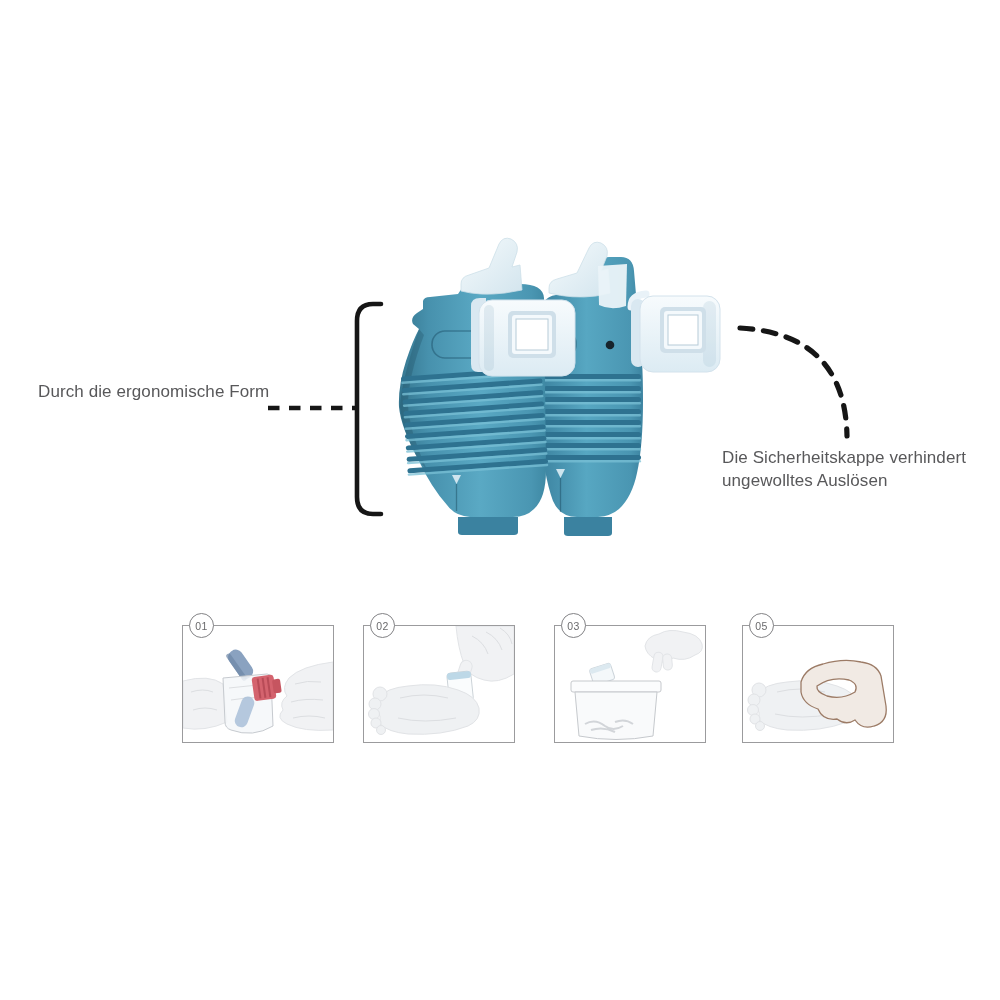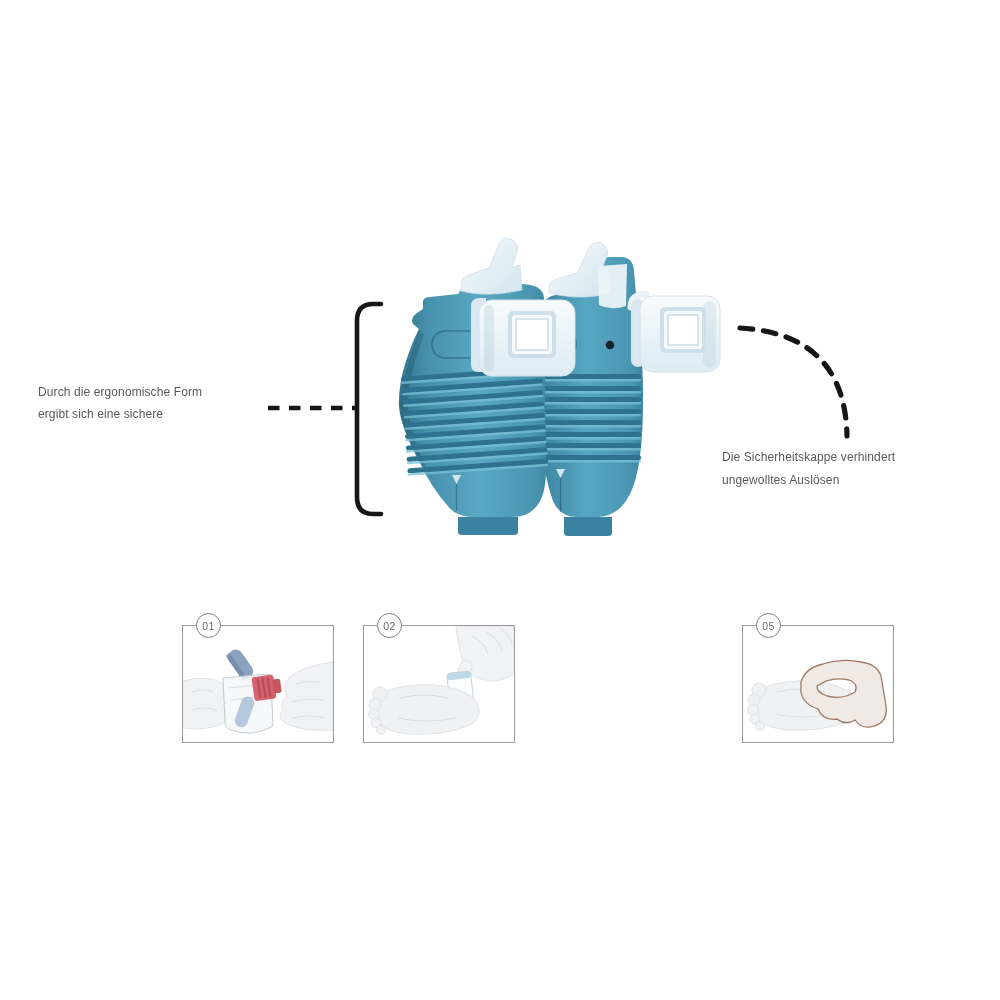--- a/index.html
+++ b/index.html
@@ -1,50 +1,49 @@
 <!DOCTYPE html>
 <html><head>
 <meta charset="utf-8">
 <style>
   html,body{margin:0;padding:0;background:#fff;}
   .canvas{
     position:relative;width:1000px;height:1000px;background:#fff;
     font-family:"Liberation Sans","DejaVu Sans",sans-serif;overflow:hidden;
   }
-  .annotation{position:absolute;color:#58585a;font-size:12px;line-height:22px;letter-spacing:.1px;}
+  .annotation{position:absolute;color:#58585a;font-size:17px;line-height:22px;letter-spacing:.1px;}
   .annotation.left{left:38px;top:381px;width:300px;}
   .annotation.right{left:722px;top:446px;width:280px;line-height:23px;}
   .hero-svg{position:absolute;left:0;top:0;}
   .steps{position:absolute;left:0;top:0;width:1000px;height:1000px;}
   .step{position:absolute;top:625px;width:152px;height:118px;border:1px solid #9b9b9d;background:#fff;box-sizing:border-box;}
   .step svg{position:absolute;left:0;top:0;}
   .badge{
     position:absolute;left:6px;top:-13px;width:25px;height:25px;border-radius:50%;
     background:#fff;border:1.4px solid #828285;box-sizing:border-box;
     display:flex;align-items:center;justify-content:center;
-    font-size:10.5px;color:#6a6a6c;letter-spacing:.5px;z-index:2;margin-left:7px;
+    font-size:10.5px;color:#6a6a6c;letter-spacing:.5px;z-index:2;
   }
   .dashline{stroke:#161616;stroke-width:4.6;stroke-dasharray:11.5 9.5;fill:none;}
   .brace{stroke:#161616;stroke-width:4.6;fill:none;stroke-linecap:round;}
   .dasharc{stroke:#161616;stroke-width:5.2;stroke-dasharray:12.5 11;fill:none;stroke-linecap:round;}
   .ribD{fill:#2e7290;}
   .ribL{fill:#7ac0d5;opacity:.75;}
   .pill{fill:none;stroke:rgba(22,70,92,.42);stroke-width:1.6;}
   .handFill{fill:#f1f2f4;stroke:#e2e4e7;stroke-width:1;}
   .footFill{fill:#eff1f3;stroke:#e1e3e6;stroke-width:1;}
   .faint{stroke:#dcdee1;fill:none;stroke-width:1;}
 </style>
 </head>
 <body>
 
 <div class="canvas">
 
   <div class="annotation left">
     <div>Durch die ergonomische Form</div>
-    <div>ergibt sich eine sichere</div>
   </div>
 
   <div class="annotation right">
     <div>Die Sicherheitskappe verhindert</div>
     <div>ungewolltes Auslösen</div>
   </div>
 
   <svg class="hero-svg" width="1000" height="620" viewBox="0 0 1000 620">
     <defs>
       <linearGradient id="gBody" x1="0" y1="0" x2="1" y2="0">
@@ -213,20 +212,41 @@
         <path class="footFill" d="M16,90 Q8,82 14,72 Q22,62 44,60 Q72,56 94,64 Q112,70 115,82 Q117,94 104,100 Q78,110 44,108 Q24,106 16,98 Z"></path>
         <circle class="footFill" cx="16" cy="68" r="7"></circle>
           <circle class="footFill" cx="11" cy="78" r="6"></circle>
         <circle class="footFill" cx="10" cy="88" r="5.5"></circle>
           <circle class="footFill" cx="12" cy="97" r="5"></circle>
         <circle class="footFill" cx="17" cy="104" r="4.5"></circle>
         <path class="faint" d="M36,72 Q60,66 84,72 M34,92 Q60,98 92,92"></path>
       </svg>
     </div>
 
+    <div class="step" style="left:554px">
+      <div class="badge">
+        <span>03</span>
+      </div>
+      <svg width="150" height="116" viewBox="0 0 150 116">
+        <path class="handFill" d="M90,20 Q92,10 104,8 Q114,2 128,6 Q144,8 147,18 Q149,26 140,29 Q130,36 118,32 Q108,40 100,33 Q91,28 90,20 Z"></path>
+        <g transform="rotate(10 102 36)">
+            <rect class="handFill" x="98" y="26" width="9" height="20" rx="4.5"></rect>
+          </g>
+        <g transform="rotate(-5 112 36)">
+            <rect class="handFill" x="108" y="28" width="9" height="16" rx="4.5"></rect>
+          </g>
+        <g transform="rotate(-18 46 48)">
+          <rect x="36" y="40" width="22" height="17" rx="3" fill="#f4f8fa" stroke="#ccd4da"></rect>
+          <rect x="36" y="40" width="22" height="5" rx="2.5" fill="#dce9f0"></rect>
+        </g>
+        <rect x="16" y="55" width="90" height="11" rx="2" fill="#fbfcfd" stroke="#c6c9cd"></rect>
+        <path d="M20,66 L102,66 L98,110 Q61,117 24,110 Z" fill="rgba(249,250,251,.92)" stroke="#c6c9cd"></path>
+        <path d="M30,98 q10,-6 20,2 q8,6 18,0 M36,104 q12,-4 24,2 M60,96 q10,-4 18,2" stroke="#d2d5d9" stroke-width="2" fill="none"></path>
+      </svg>
+    </div>
 
     <div class="step" style="left:742px">
       <div class="badge">
         <span>05</span>
       </div>
       <svg width="150" height="116" viewBox="0 0 150 116">
         <path class="footFill" d="M16,86 Q8,78 14,68 Q22,58 44,56 Q72,52 94,60 Q112,66 116,78 Q118,90 104,96 Q78,106 44,104 Q24,102 16,94 Z"></path>
         <circle class="footFill" cx="16" cy="64" r="7"></circle>
           <circle class="footFill" cx="11" cy="74" r="6"></circle>
         <circle class="footFill" cx="10" cy="84" r="5.5"></circle>

